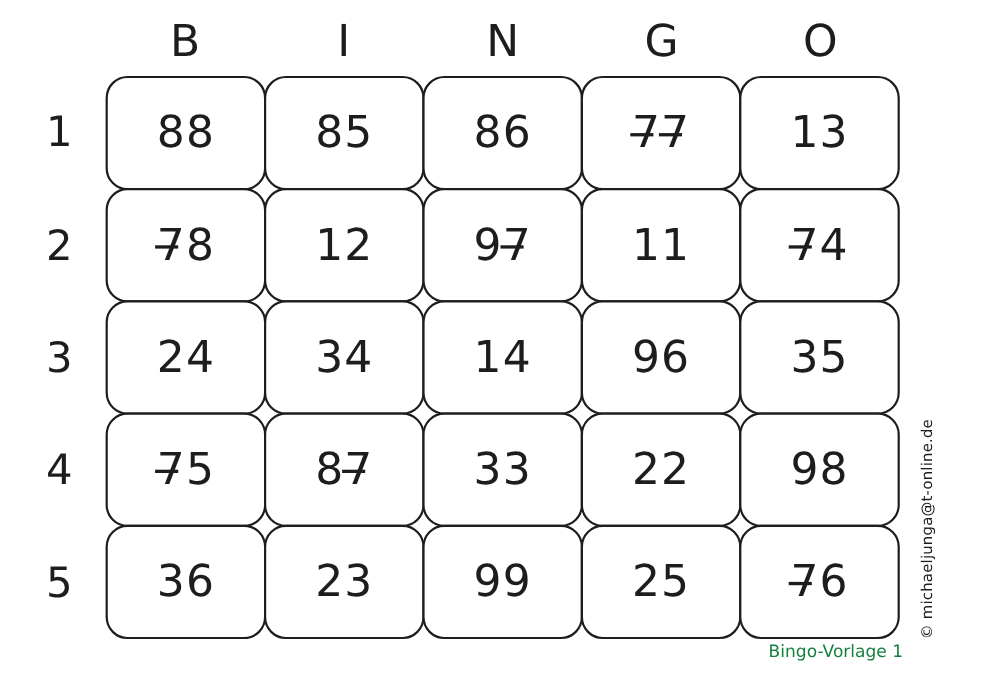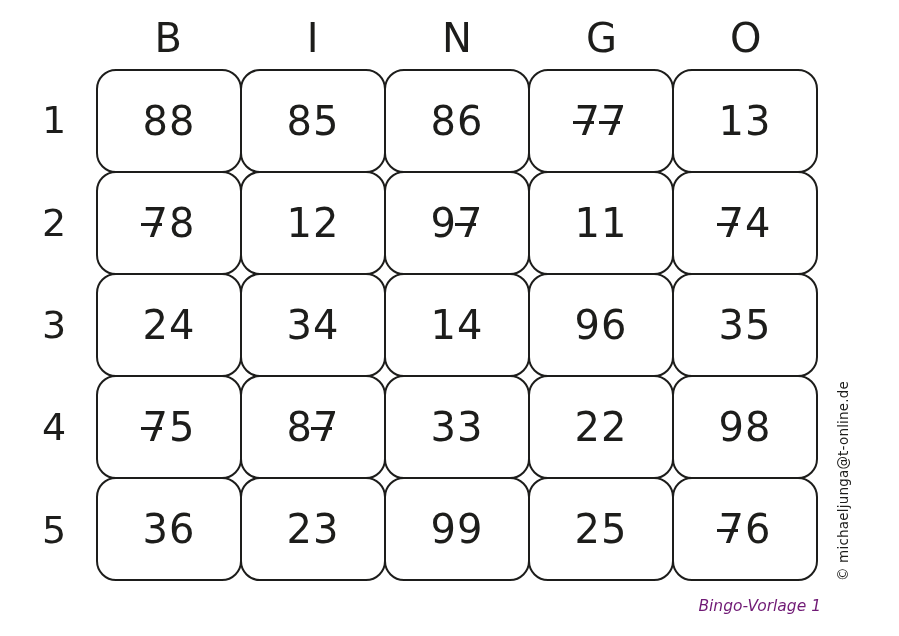--- a/index.html
+++ b/index.html
@@ -120,26 +120,25 @@
     letter-spacing: 0.2px;
     color: #1d1d1b;
     text-align: center;
     white-space: nowrap;
   }
 
   
   .footer-title {
     position: absolute;
     right: 78px;
-    top: 597px;
+    top: 583px;
     font-size: 15.5px;
     font-weight: 500;
-    color: #701a75;
+    color: #15803d;
     white-space: nowrap;
-    font-style: italic;
   }
 </style>
 </head>
 <body>
 
 <div class="page">
 
   <div class="col-headers">
       <div class="col-header">B</div>
       <div class="col-header">I</div>

